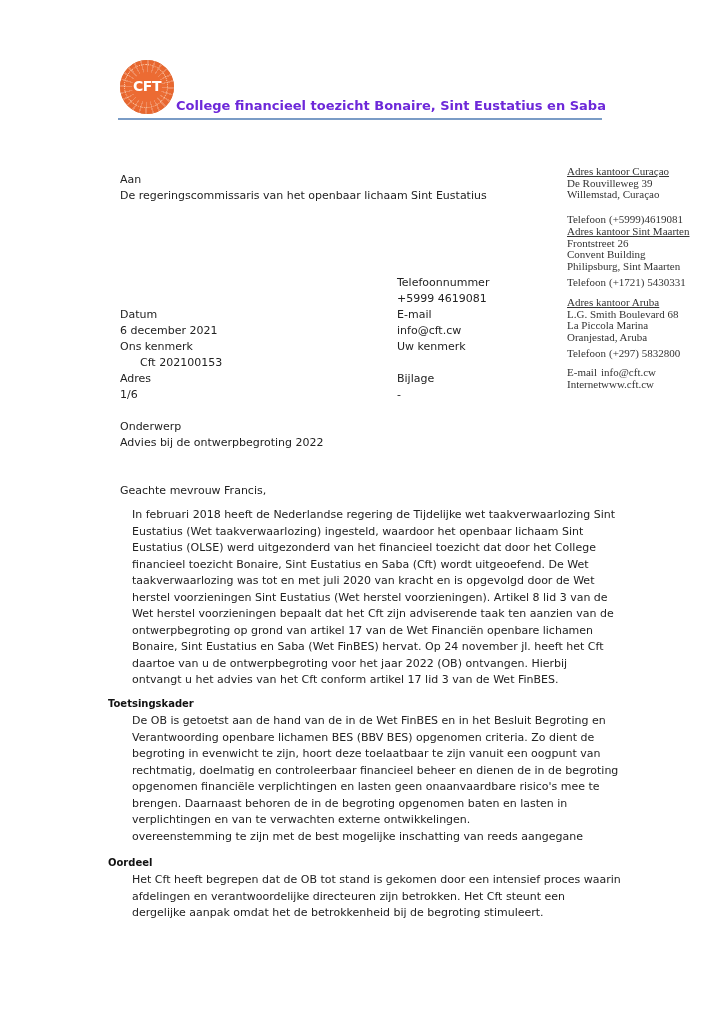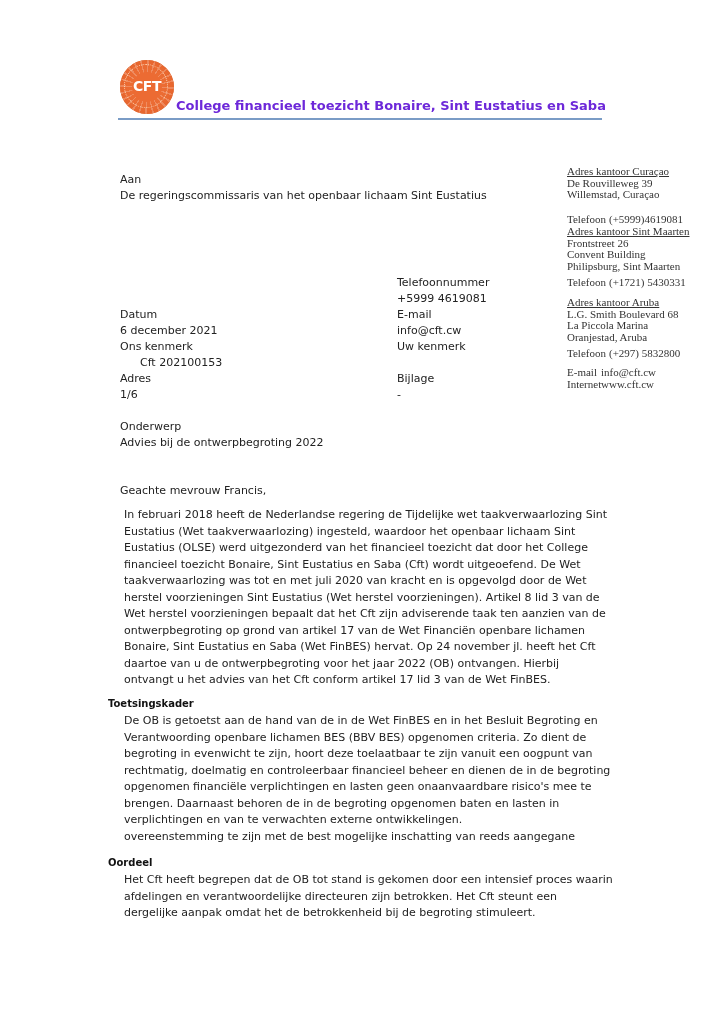--- a/index.html
+++ b/index.html
@@ -86,21 +86,21 @@
     
     .txt {
       position: absolute;
       font-size: 11px;
       line-height: 17px;
       color: #222222;
       white-space: nowrap;
     }
     .body-para {
       position: absolute;
-      left: 124px;
+      left: 132px;
       width: 500px;
       font-size: 11px;
       line-height: 16.5px;
       color: #222222;
     }
     .body-para .ln { display: block; white-space: nowrap; }
     .section-heading {
       position: absolute;
       left: 108px;
       font-size: 10px;

